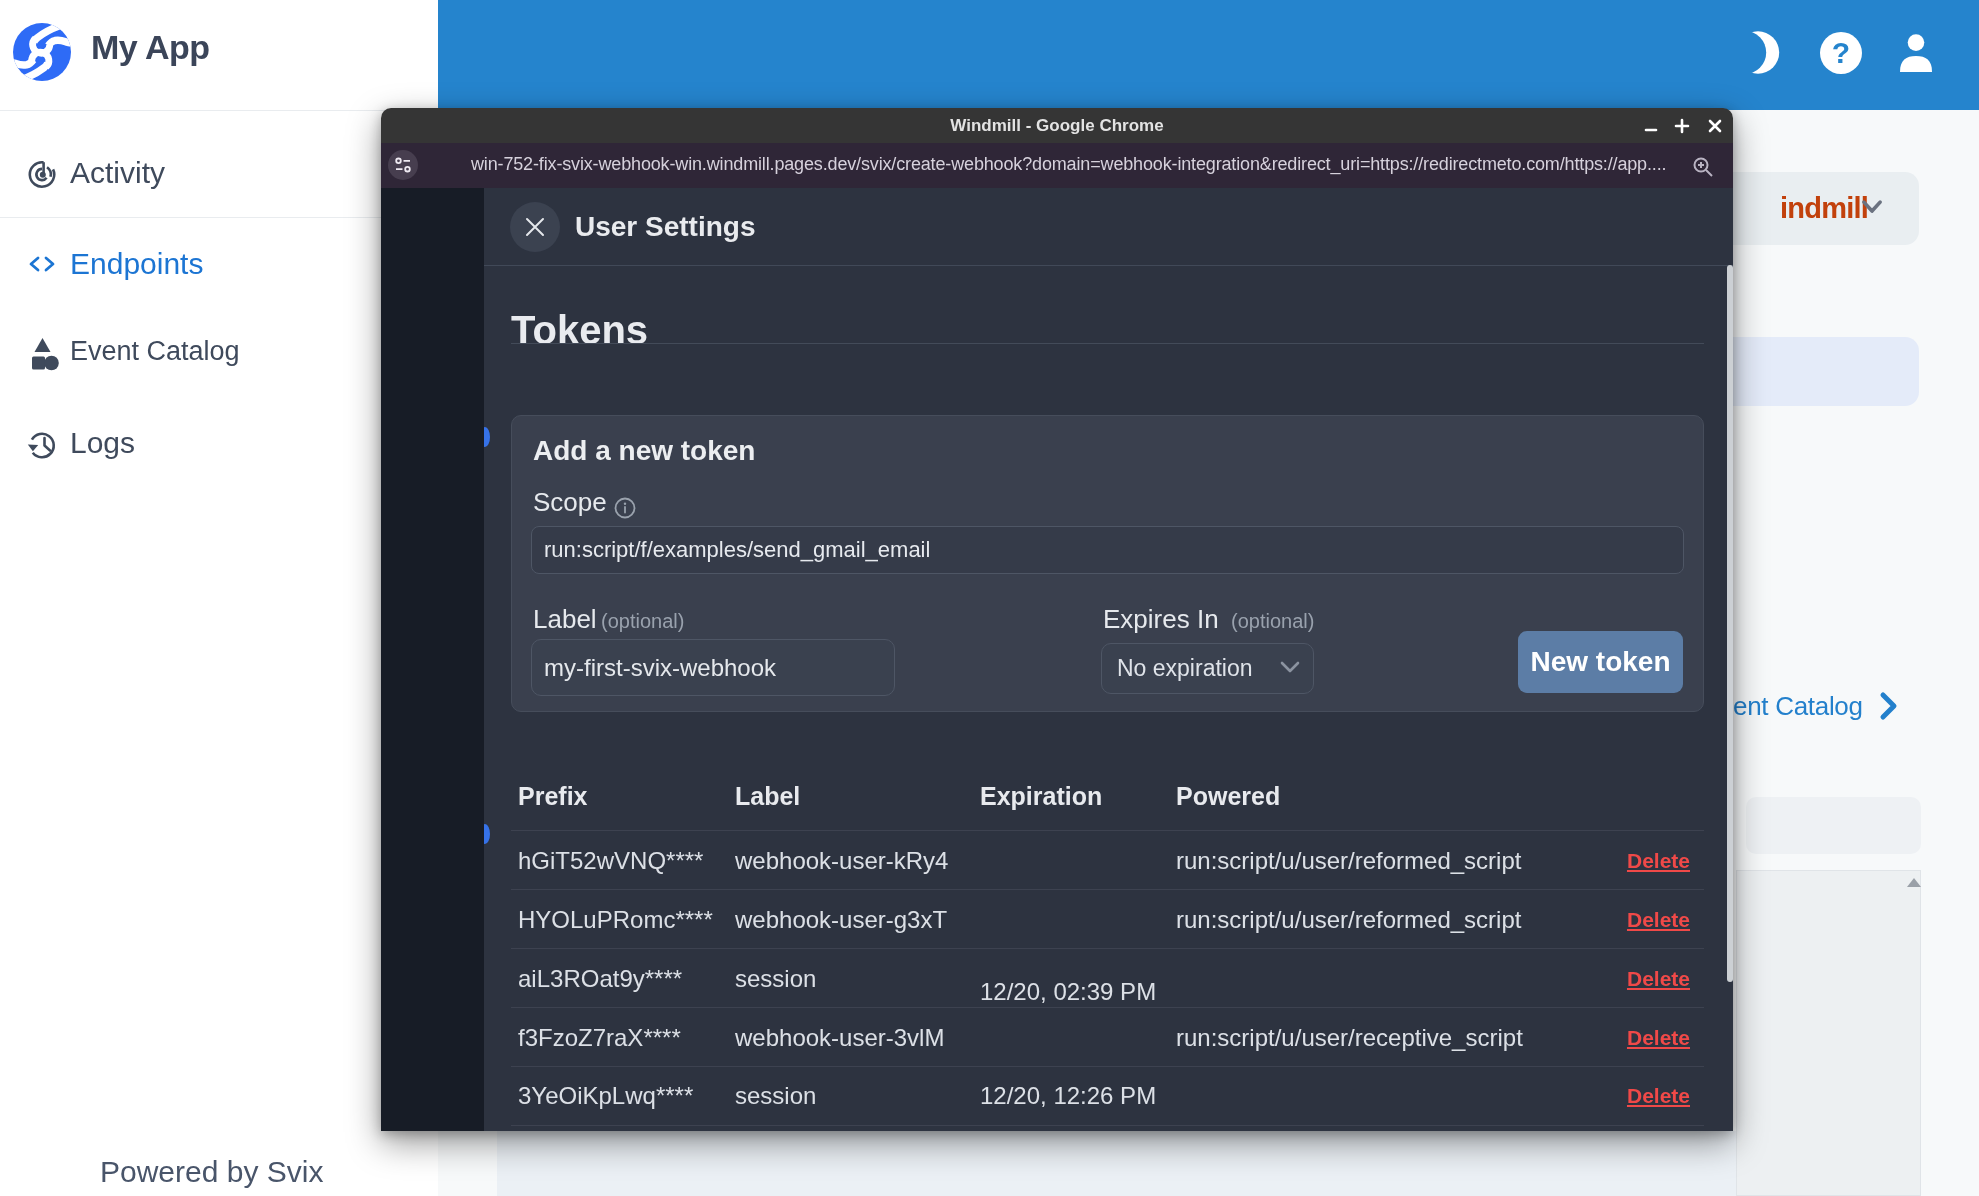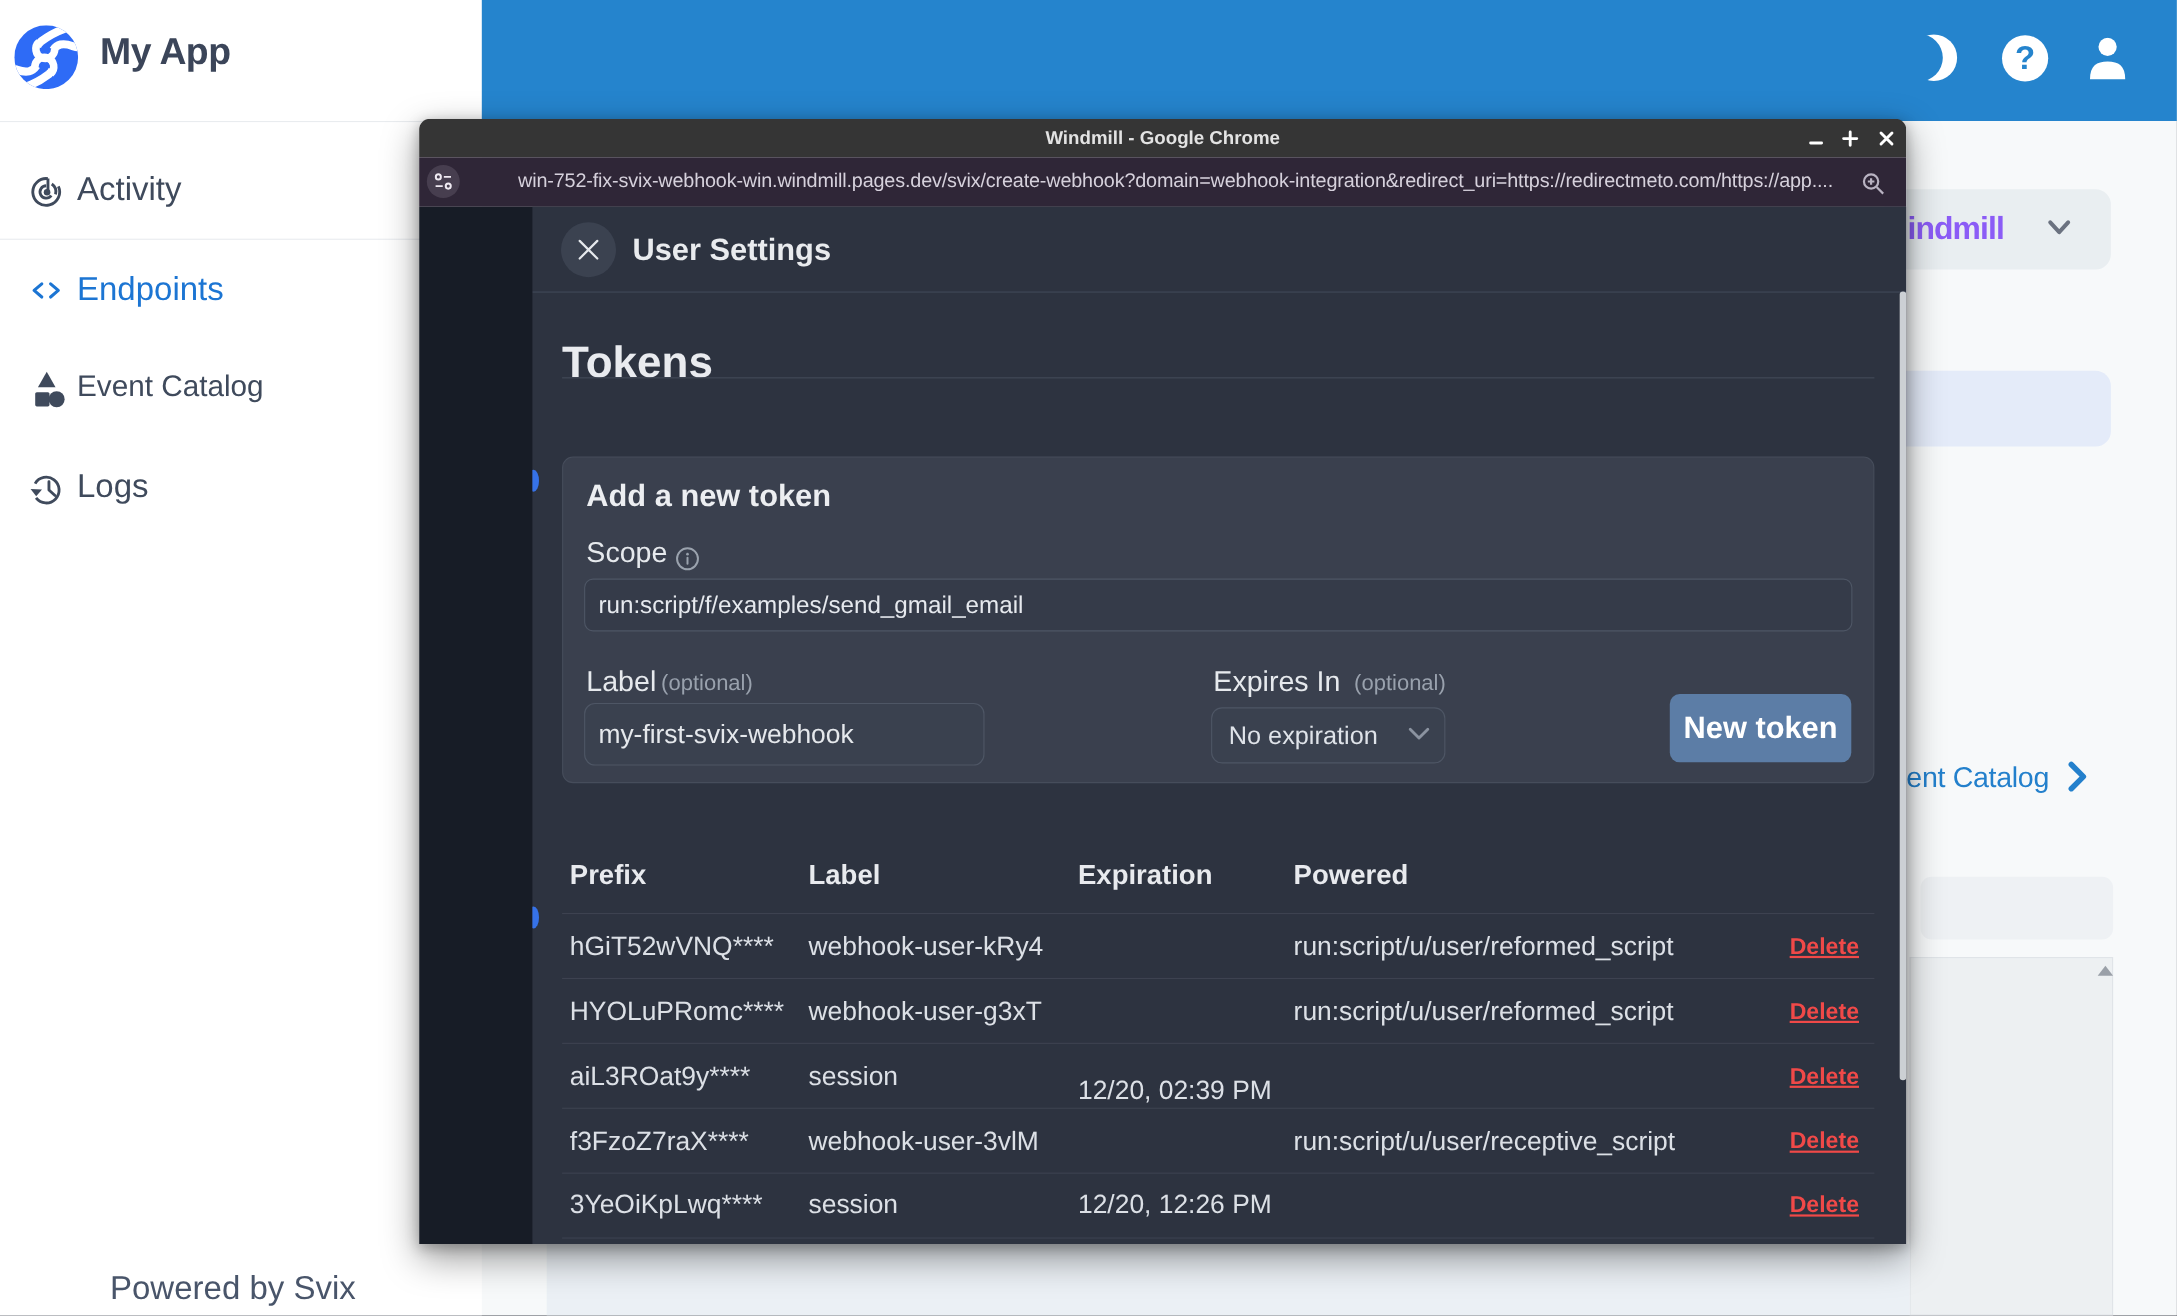--- a/index.html
+++ b/index.html
@@ -25,21 +25,21 @@
 <svg class="abs" style="left:1819px;top:31px;" width="44" height="44" viewBox="0 0 44 44">
   <circle cx="22" cy="22" r="21" fill="#ffffff"></circle>
   <text x="22" y="32" font-size="30" font-weight="bold" fill="#2584cd" text-anchor="middle" font-family="Liberation Sans, sans-serif">?</text>
 </svg>
 <svg class="abs" style="left:1898px;top:34px;" width="36" height="40" viewBox="0 0 36 40">
   <circle cx="18" cy="8.6" r="8.3" fill="#ffffff"></circle>
   <path d="M 2 38 C 2 26 8 22 18 22 C 28 22 34 26 34 38 Z" fill="#ffffff"></path>
 </svg>
 
 <div class="abs" style="left:1713px;top:172px;width:206px;height:73px;background:#e9eef1;border-radius:14px;"></div>
-<div class="abs" style="left:1734px;top:192px;width:180px;height:40px;font-size:29px;font-weight:bold;color:#8b5cf6;letter-spacing:-0.8px;">indmill</div>
+<div class="abs" style="left:1734px;top:192px;width:180px;height:40px;font-size:29px;font-weight:bold;color:#c2410c;letter-spacing:-0.8px;text-align:center;">indmill</div>
 <svg class="abs" style="left:1859px;top:195px;" width="26" height="24" viewBox="0 0 32 26">
   <path d="M 6 7 L 16 18 L 26 7" fill="none" stroke="#6b7280" stroke-width="4.5" stroke-linecap="round" stroke-linejoin="round"></path>
 </svg>
 
 <div class="abs" style="left:1500px;top:337px;width:419px;height:69px;background:#e4ebf9;border-radius:14px;"></div>
 
 <div class="abs" style="left:1733px;top:691px;font-size:26px;font-weight:500;color:#2380cc;letter-spacing:-0.3px;">ent Catalog</div>
 <svg class="abs" style="left:1877px;top:691px;" width="24" height="30" viewBox="0 0 24 30">
   <path d="M 6 4 L 17 15 L 6 26" fill="none" stroke="#2380cc" stroke-width="5" stroke-linecap="round" stroke-linejoin="round"></path>
 </svg>

